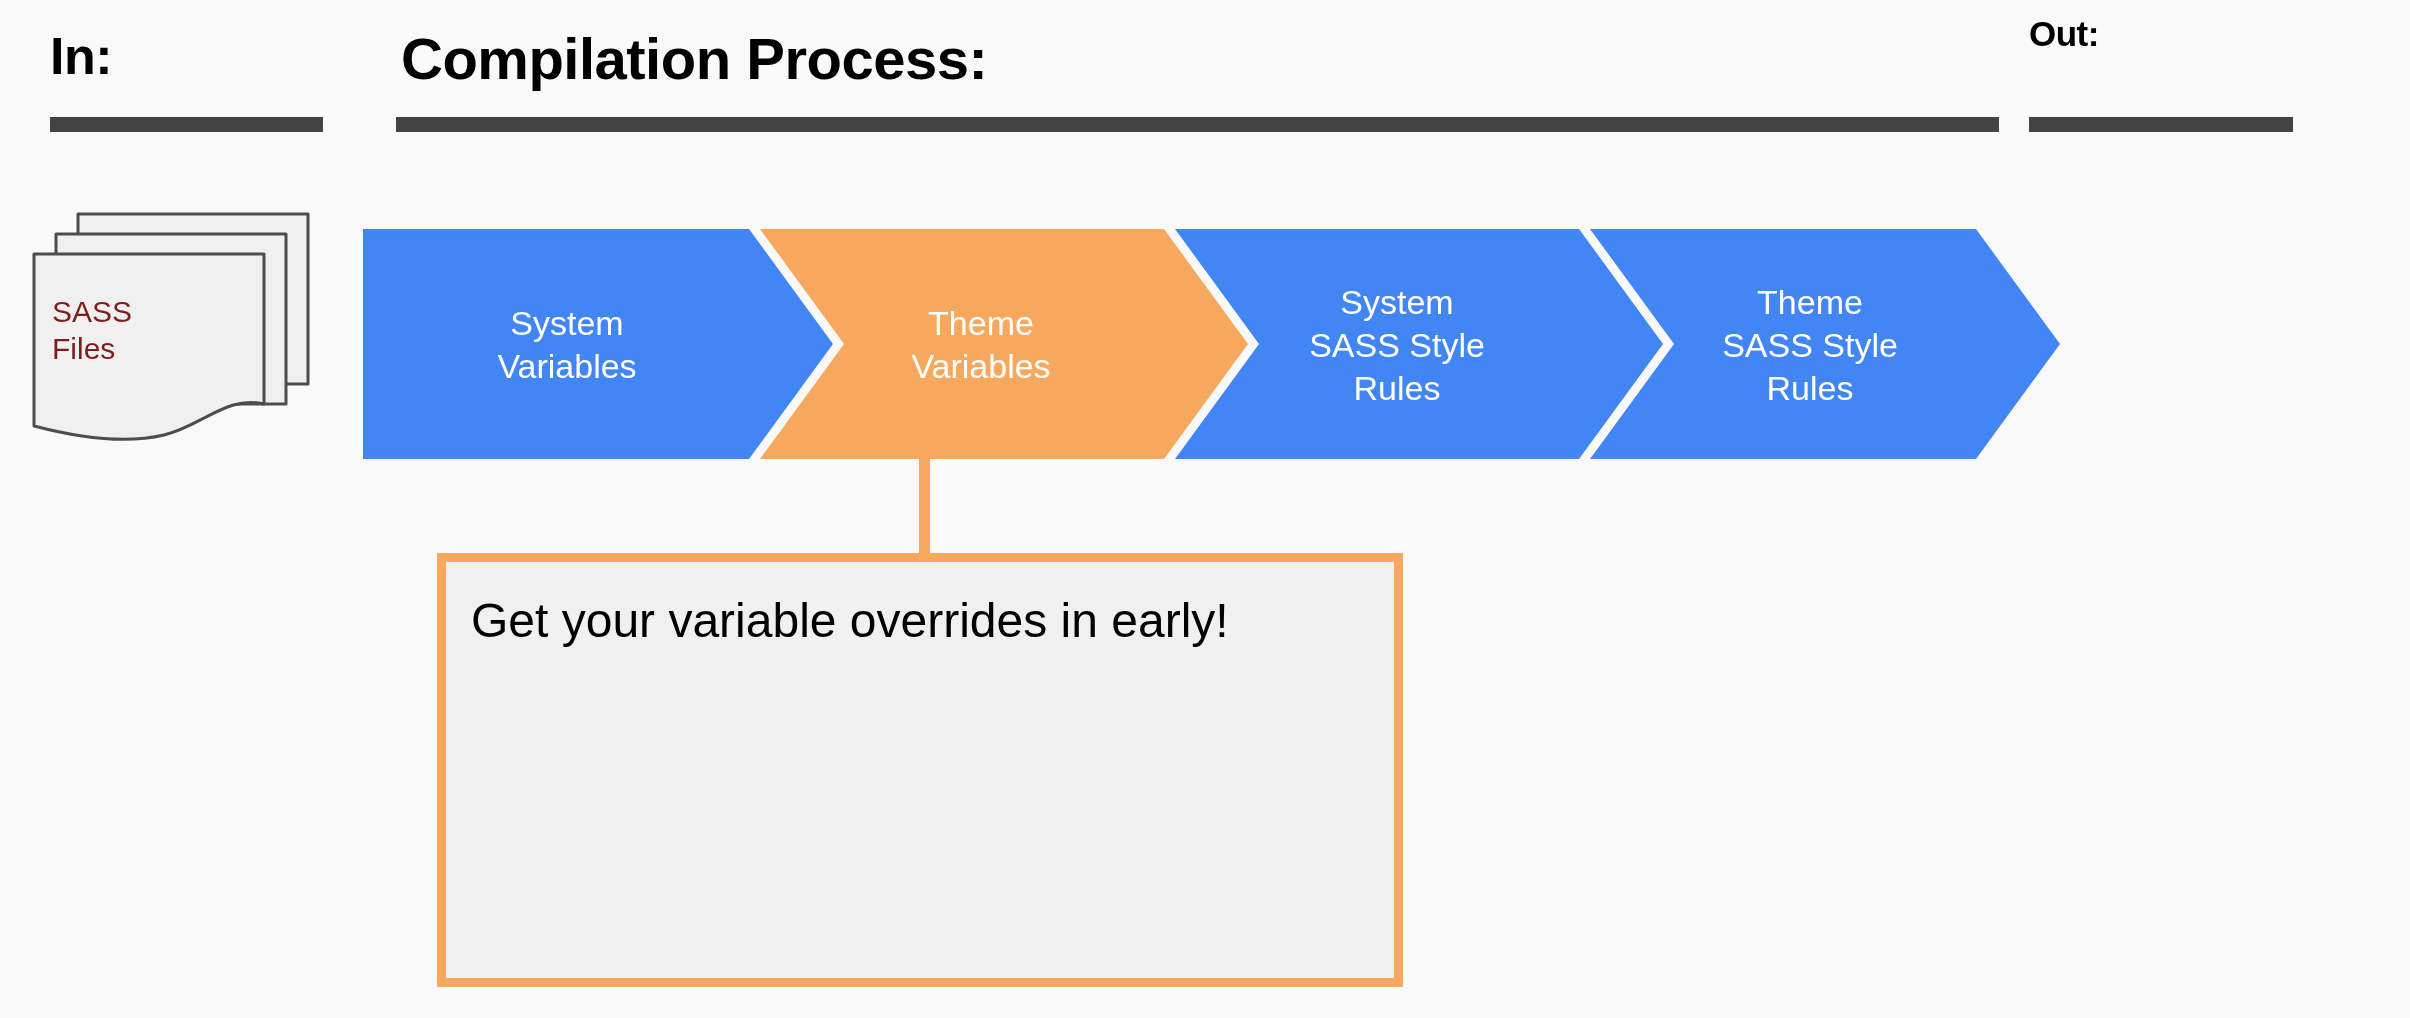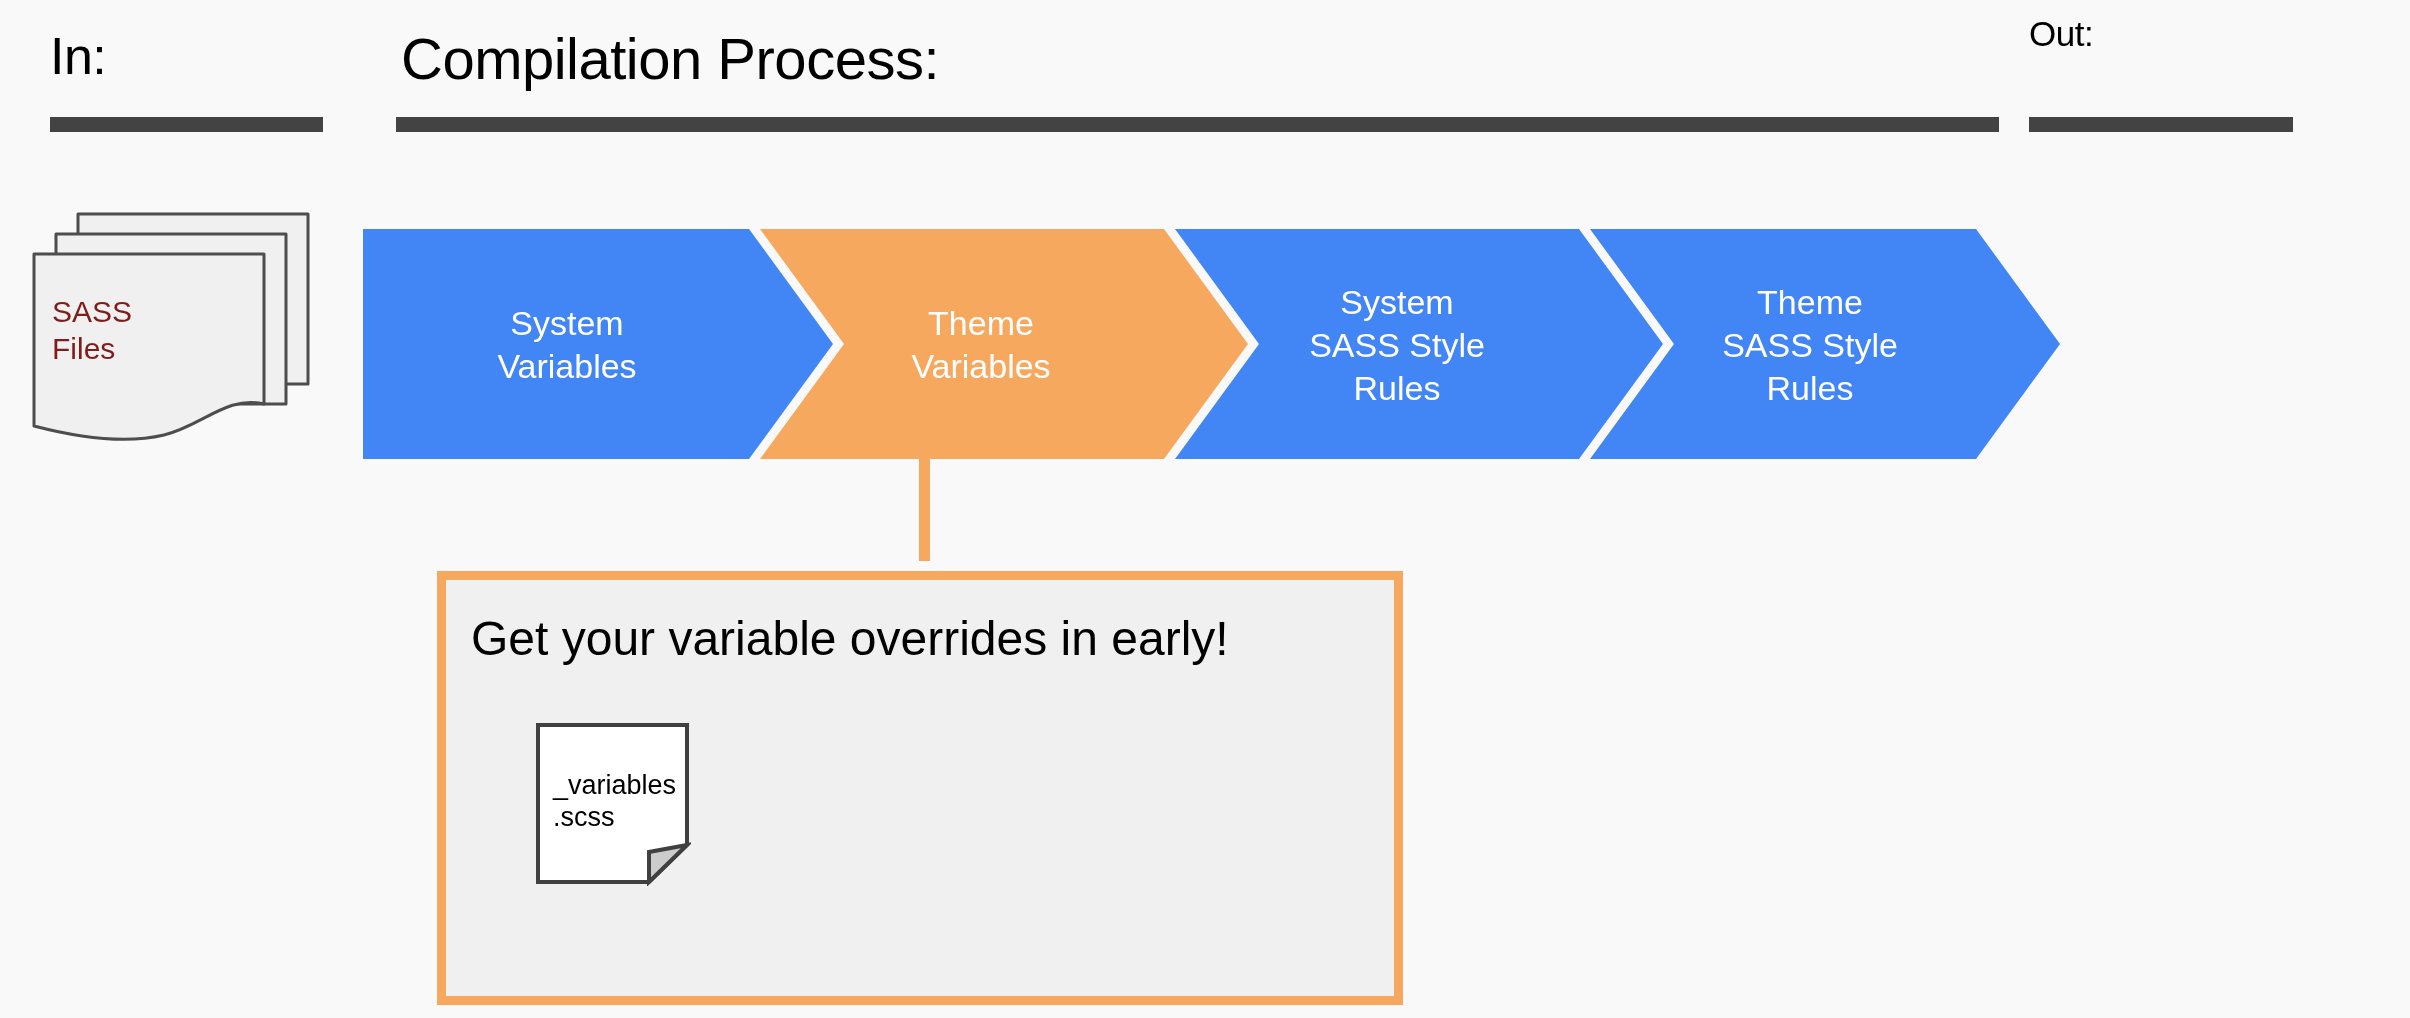--- a/index.html
+++ b/index.html
@@ -21,21 +21,21 @@
     left: 0;
     top: 0;
     width: 2410px;
     height: 1018px;
     background: #f9f9f9;
   }
 
   
   .heading {
     position: absolute;
-    font-weight: normal;
+    font-weight: bold;
     color: #000000;
     letter-spacing: -0.5px;
     white-space: nowrap;
     line-height: 1;
   }
   #heading-in      { left: 50px;   top: 30px; font-size: 52px; }
   #heading-process { left: 401px;  top: 30px; font-size: 58px; }
   #heading-out     { left: 2029px; top: 16px; font-size: 35px; }
 
   .rule {
@@ -102,21 +102,20 @@
 
   #callout {
     position: absolute;
     left: 437px;
     top: 553px;
     width: 966px;
     height: 434px;
     box-sizing: border-box;
     background: #f0f0f0;
     border: 9px solid #f6a95e;
-    margin-top: 18px;
   }
 
   #callout-title {
     position: absolute;
     left: 25px;
     top: 35px;
     font-size: 48px;
     color: #000000;
     white-space: nowrap;
     line-height: 1;
@@ -192,23 +191,15 @@
     <div class="chev-label" style="left:1470px; top:125px;">Theme
 SASS Style
 Rules</div>
   </div>
 
   <div id="callout-connector"></div>
 
   <div id="callout">
     <div id="callout-title">Get your variable overrides in early!</div>
 
-    <div id="scss-doc">
-      <svg viewBox="0 0 157 165" xmlns="http://www.w3.org/2000/svg">
-        <path d="M4 4 H153 V124 L115 161 H4 Z" fill="#ffffff" stroke="#404040" stroke-width="4" stroke-linejoin="miter"></path>
-        <path d="M153 124 L115 131 L115 161 Z" fill="#cccccc" stroke="#404040" stroke-width="4" stroke-linejoin="miter"></path>
-      </svg>
-      <div id="scss-doc-label">_variables
-.scss</div>
-    </div>
   </div>
 
 </div>
 
 </body></html>

